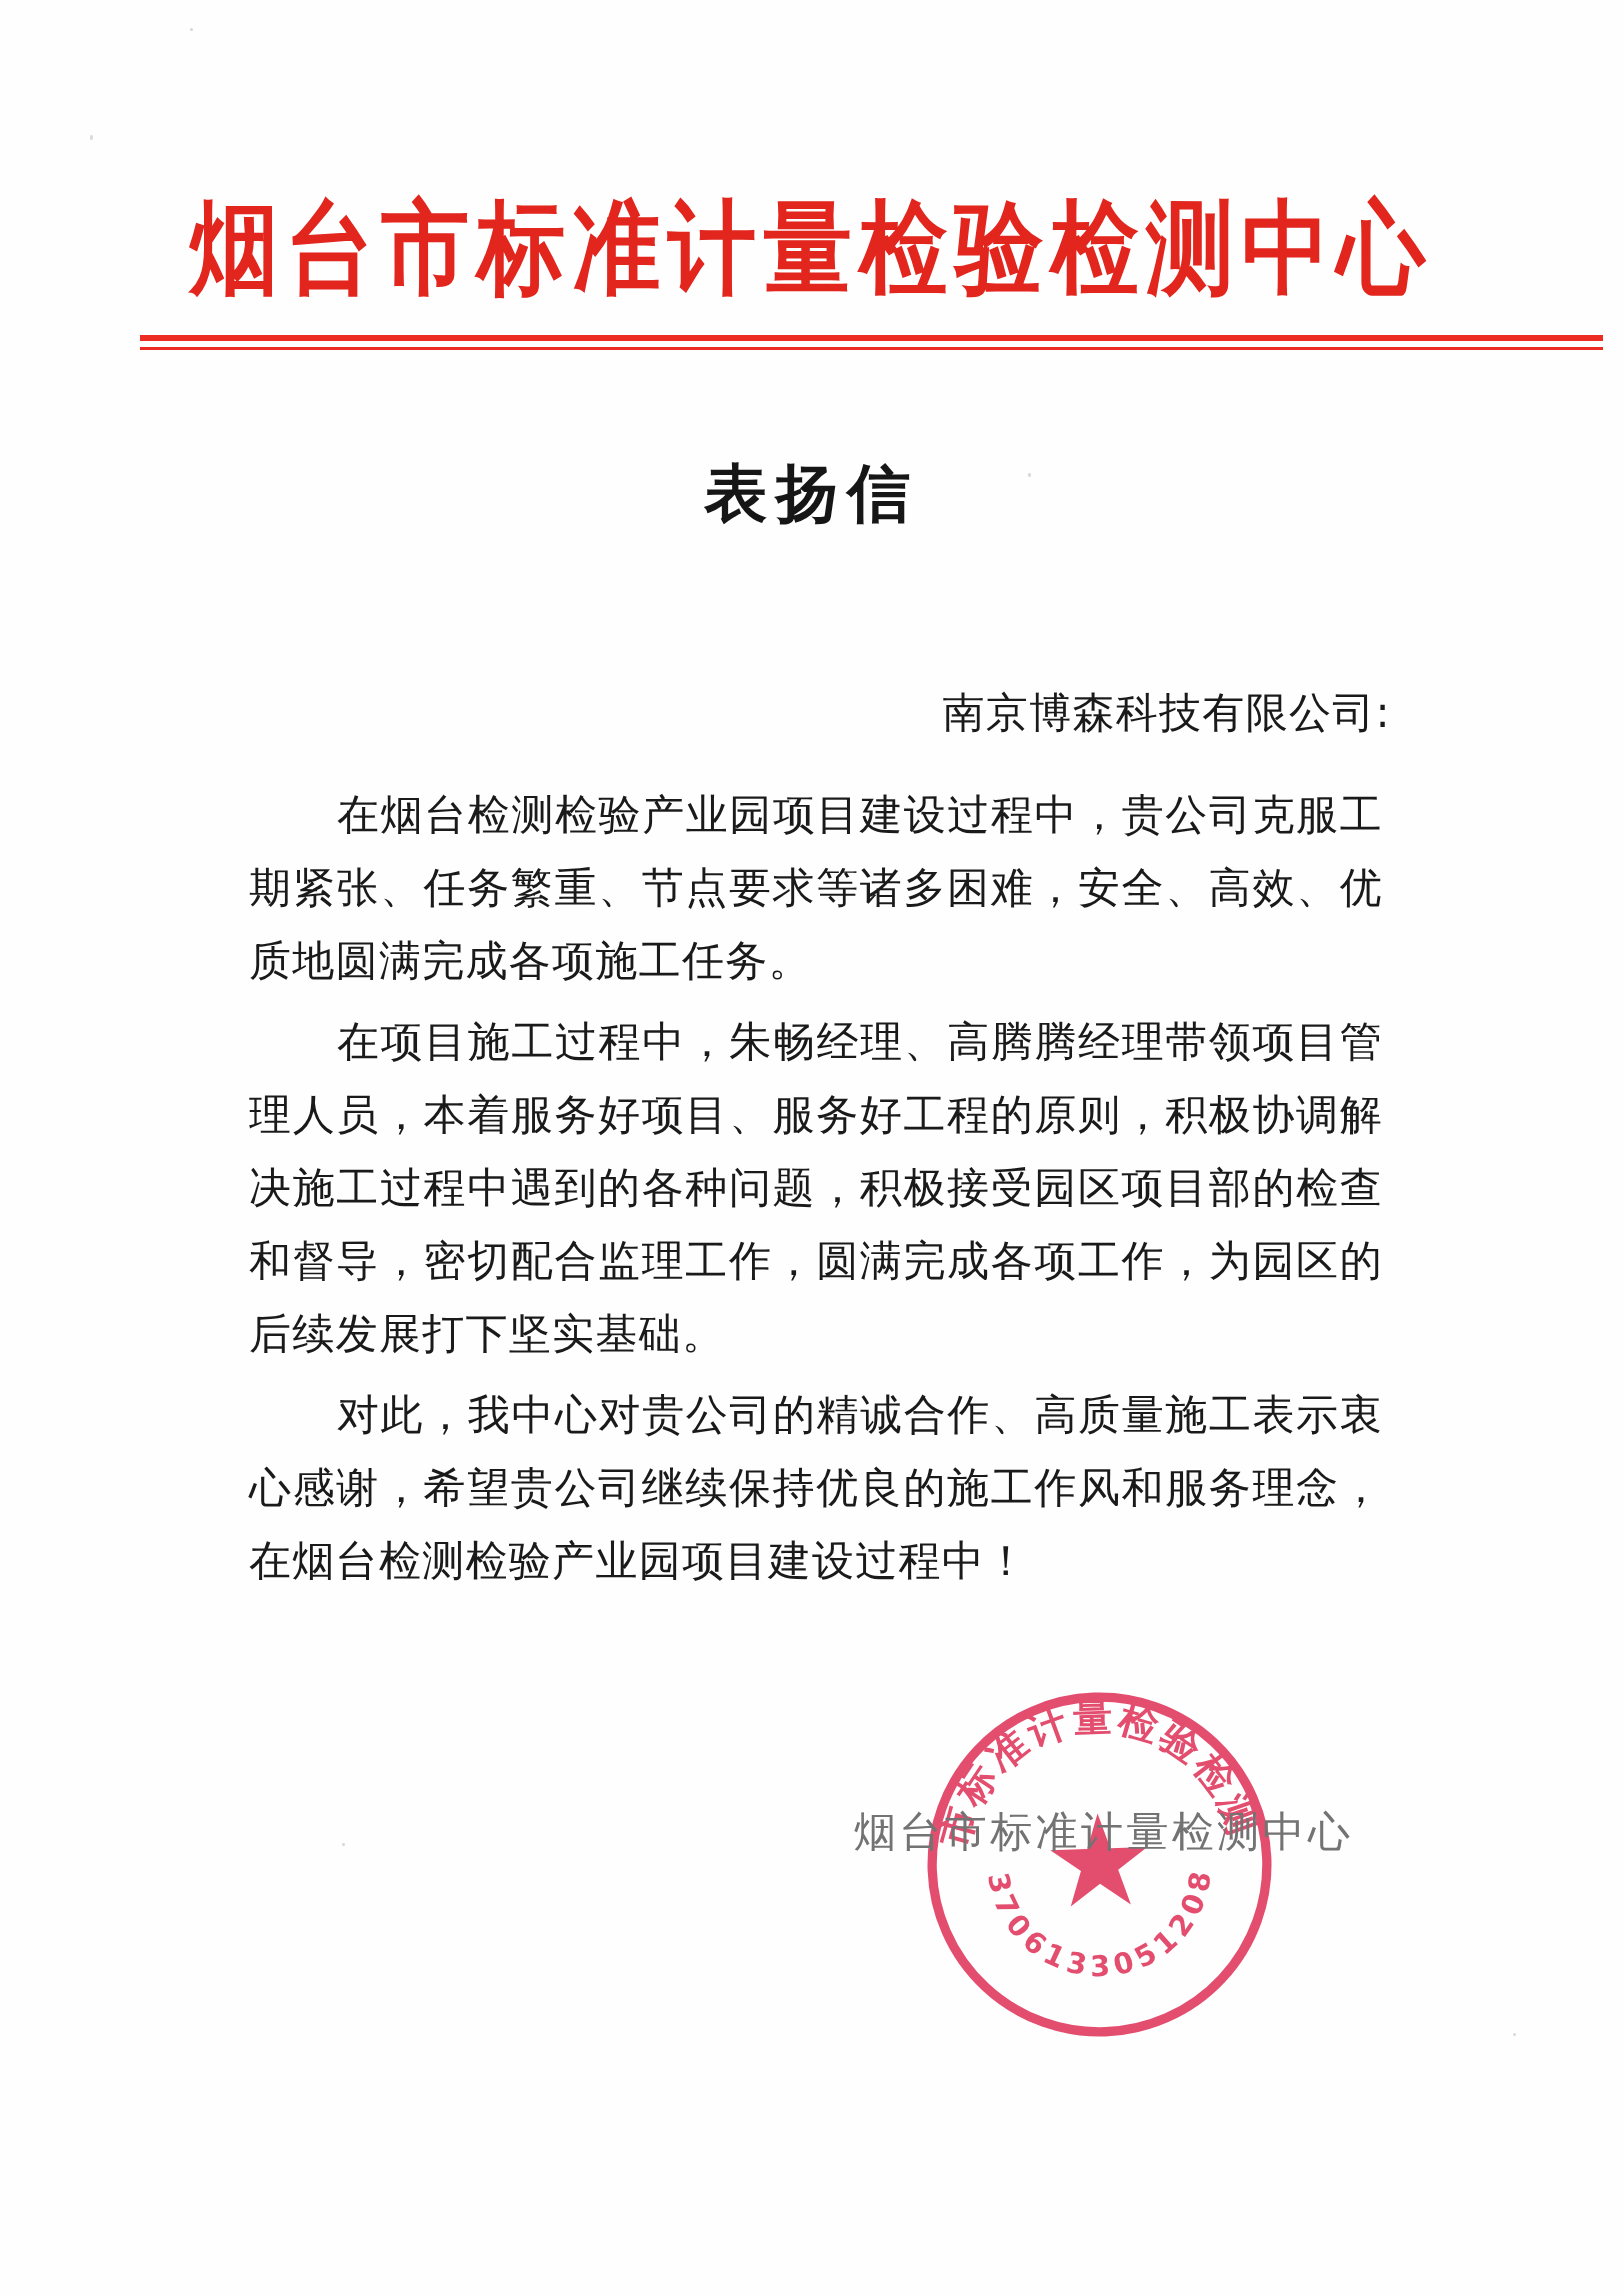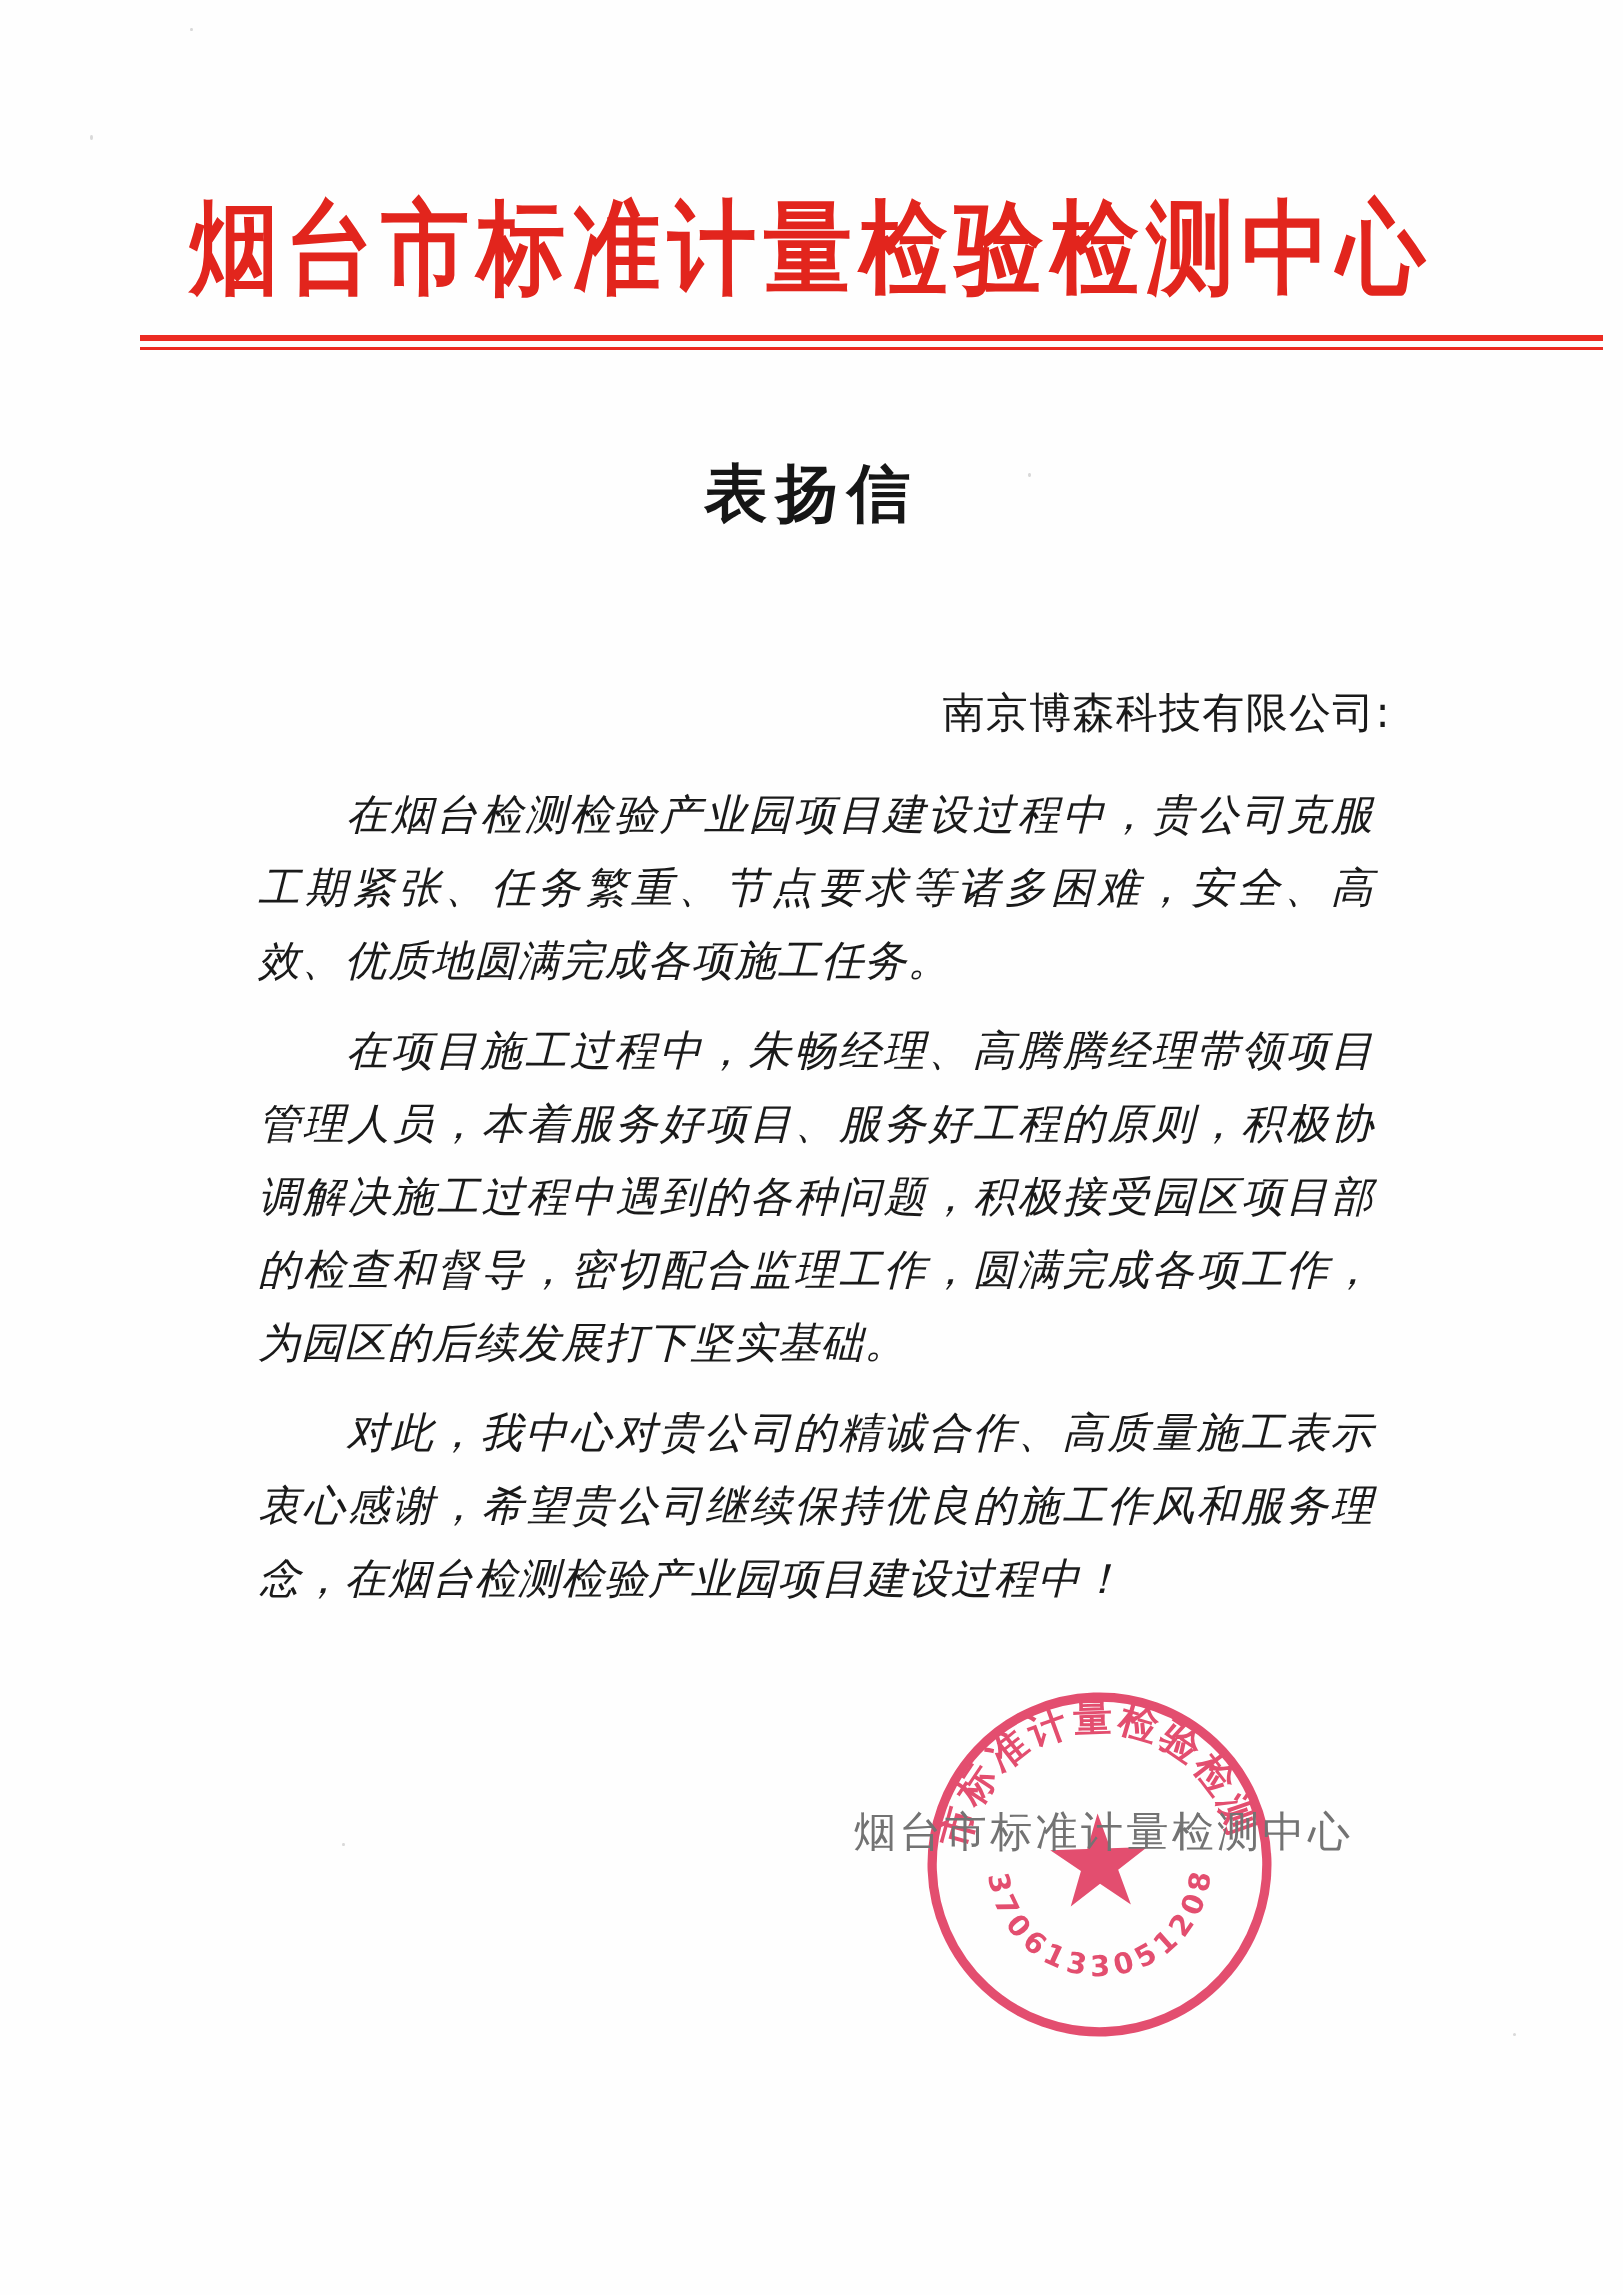--- a/index.html
+++ b/index.html
@@ -84,26 +84,25 @@
     line-height: 73px;
     letter-spacing: 1.3px;
     font-family: "DejaVu Sans", "Liberation Sans", sans-serif;
   }
   .salutation {
     margin: 0 0 29px 0;
     text-align: right;
     white-space: nowrap;
   }
   .para {
-    margin: 17px;
+    margin: 8px;
     text-align: justify;
     text-align-last: left;
     text-indent: 88px;
     word-break: break-all;
-    font-style: italic;
   }
 
   
   .signature {
     position: absolute;
     left: 854px;
     top: 1798px;
     width: 558px;
     color: #737373;
     font-size: 42px;

